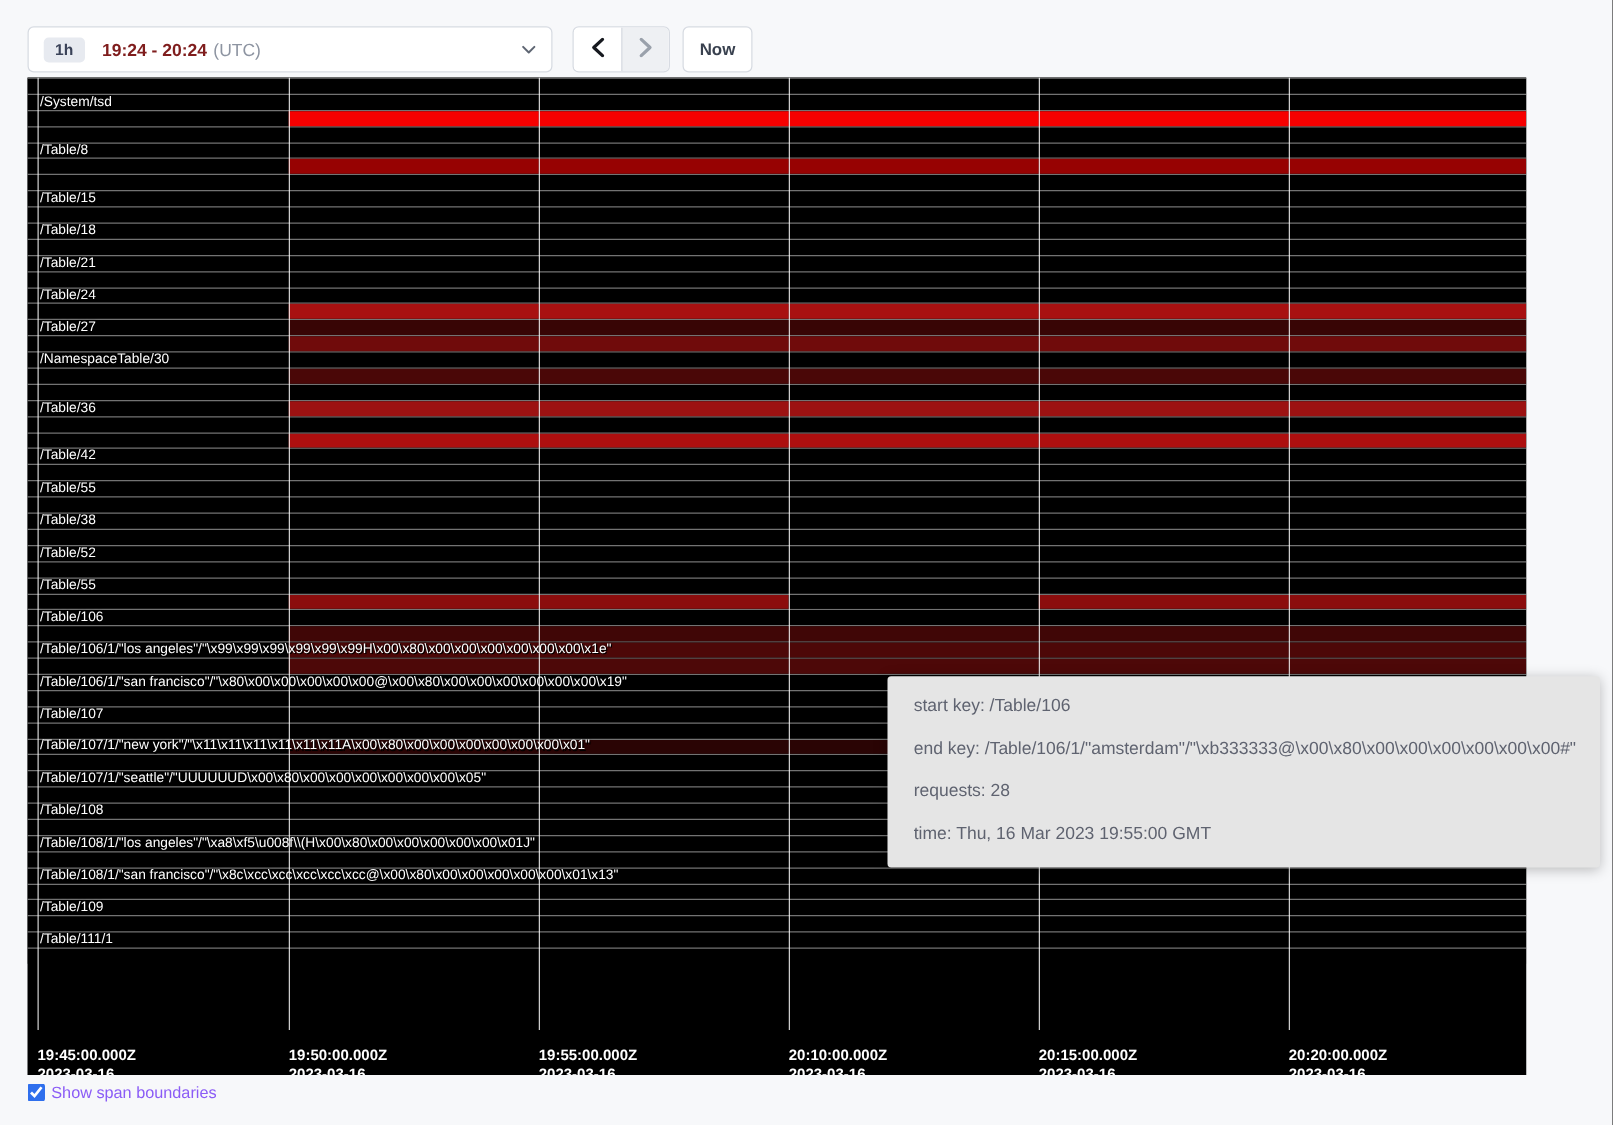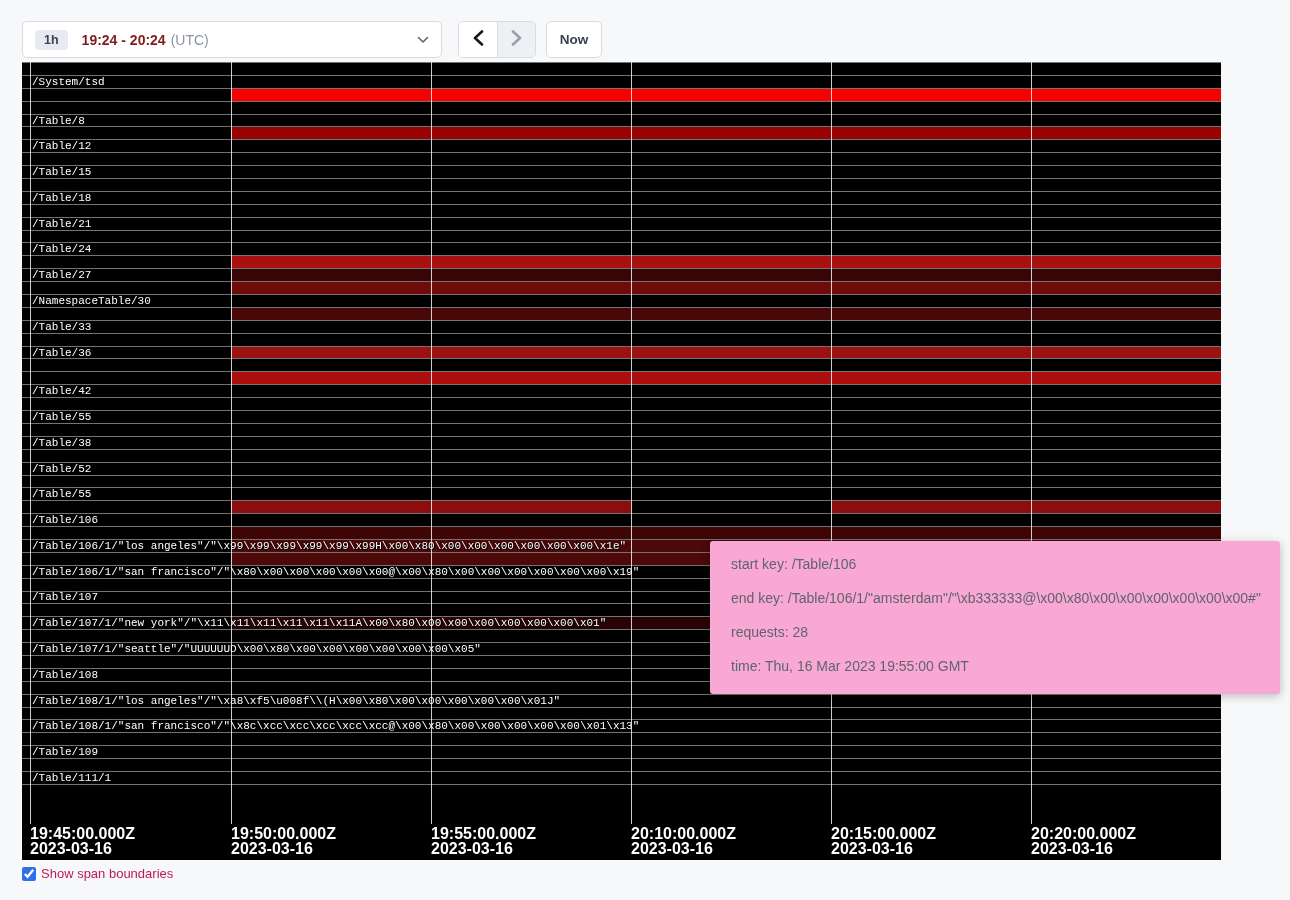--- a/index.html
+++ b/index.html
@@ -45,46 +45,45 @@
   .strips { position:absolute; left:0; top:0; width:1199px; height:761px; z-index:1; }
   .strip {
     position:relative; height:12.9px; width:100%;
     border-top:1px solid rgba(255,255,255,0.45); background:#000;
   }
   .band { position:absolute; top:0; bottom:0; z-index:1; }
   .strip-label {
     position:absolute; left:10px; top:50%; transform:translateY(-50%); z-index:3;
     color:#fff; font-size:11px; white-space:nowrap; line-height:11px;
     text-shadow:0 0 2px #000, 1px 1px 0 #000;
-    font-family:Liberation Mono, monospace;
   }
   .gridline {
     position:absolute; top:0; width:1px; height:762px;
     background:rgba(255,255,255,0.8); z-index:2;
   }
   .axis { position:absolute; left:0; bottom:0; width:100%; height:37px; z-index:3; }
   .axis-item {
-    position:absolute; top:3px; color:#fff; font-size:16px; font-weight:bold; line-height:15px;
+    position:absolute; top:14px; color:#fff; font-size:12px; font-weight:bold; line-height:15px;
     white-space:nowrap;
   }
   
   .tooltip {
     position:absolute; left:710px; top:541px; width:570px; height:153px;
-    background:#f9a8d4; border-radius:3px; box-shadow:0 2px 10px rgba(0,0,0,0.25);
+    background:#e5e5e5; border-radius:3px; box-shadow:0 2px 10px rgba(0,0,0,0.25);
     z-index:10; padding:6px 14px 0 21px;
   }
   .tooltip-line { color:#5f6370; font-size:14px; line-height:34px; white-space:nowrap; overflow:hidden; }
   
   .footer {
     position:absolute; left:22px; top:866px; display:flex; align-items:center; gap:5px;
   }
   .footer input {
     width:14px; height:14px; margin:0; accent-color:#2f6fed; cursor:pointer;
   }
-  .footer-label { font-size:13px; color:#be185d; }
+  .footer-label { font-size:13px; color:#8b5cf6; }
 </style>
 </head>
 <body>
 
 <div class="time-select">
   <span class="preset-badge">1h</span>
   <span class="range-text">19:24 - 20:24</span>
   <span class="range-suffix">(UTC)</span>
   <span class="select-chevron">
     <svg width="12" height="8" viewBox="0 0 12 8">
@@ -129,23 +128,20 @@
       <div class="strip">
         <span class="strip-label">/Table/8</span>
       </div>
       <div class="strip">
         <div class="band" style="left: 209px; width: 200px; background: rgb(151, 2, 2);"></div>
         <div class="band" style="left: 409px; width: 200px; background: rgb(151, 2, 2);"></div>
         <div class="band" style="left: 609px; width: 200px; background: rgb(151, 2, 2);"></div>
         <div class="band" style="left: 809px; width: 200px; background: rgb(151, 2, 2);"></div>
         <div class="band" style="left: 1009px; width: 190px; background: rgb(151, 2, 2);"></div>
       </div>
-      <div class="strip">
-        <span class="strip-label">/Table/12</span>
-      </div>
       <div class="strip"></div>
       <div class="strip">
         <span class="strip-label">/Table/15</span>
       </div>
       <div class="strip"></div>
       <div class="strip">
         <span class="strip-label">/Table/18</span>
       </div>
       <div class="strip"></div>
       <div class="strip">
@@ -179,23 +175,20 @@
       </div>
       <div class="strip">
         <span class="strip-label">/NamespaceTable/30</span>
       </div>
       <div class="strip">
         <div class="band" style="left: 209px; width: 200px; background: rgb(74, 7, 7);"></div>
         <div class="band" style="left: 409px; width: 200px; background: rgb(74, 7, 7);"></div>
         <div class="band" style="left: 609px; width: 200px; background: rgb(74, 7, 7);"></div>
         <div class="band" style="left: 809px; width: 200px; background: rgb(74, 7, 7);"></div>
         <div class="band" style="left: 1009px; width: 190px; background: rgb(74, 7, 7);"></div>
-      </div>
-      <div class="strip">
-        <span class="strip-label">/Table/33</span>
       </div>
       <div class="strip"></div>
       <div class="strip">
         <div class="band" style="left: 209px; width: 200px; background: rgb(156, 18, 18);"></div>
         <div class="band" style="left: 409px; width: 200px; background: rgb(156, 18, 18);"></div>
         <div class="band" style="left: 609px; width: 200px; background: rgb(156, 18, 18);"></div>
         <div class="band" style="left: 809px; width: 200px; background: rgb(156, 18, 18);"></div>
         <div class="band" style="left: 1009px; width: 190px; background: rgb(156, 18, 18);"></div>
         <span class="strip-label">/Table/36</span>
       </div>

